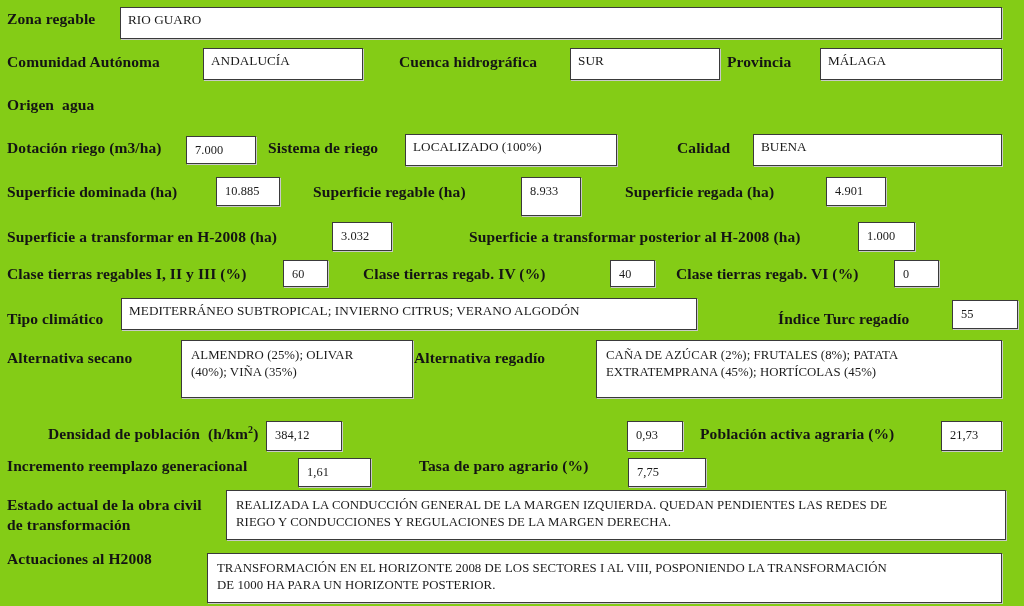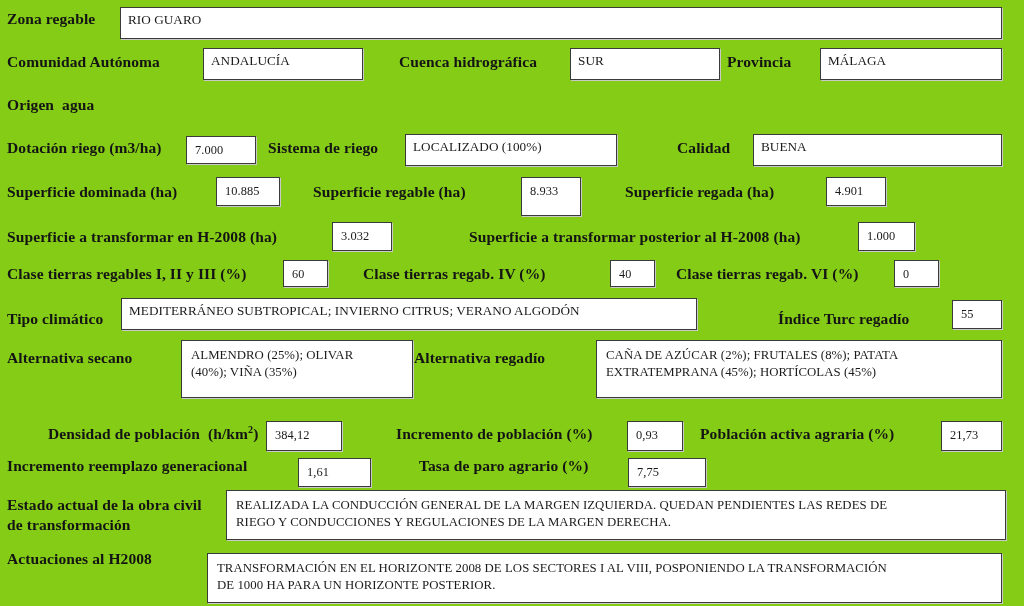--- a/index.html
+++ b/index.html
@@ -149,42 +149,41 @@
   <div class="box num tiny" style="left:894px; top:260px; width:45px; height:27px;">
     <span class="val">0</span>
   </div>
 
   <div class="lbl" style="left:7px; top:309px;">Tipo climático</div>
   <div class="box" style="left:121px; top:298px; width:576px; height:32px;">
     <span class="val">MEDITERRÁNEO SUBTROPICAL; INVIERNO CITRUS; VERANO ALGODÓN</span>
   </div>
 
   <div class="lbl" style="left:778px; top:309px;">Índice Turc regadío</div>
-  <div class="box num" style="left:952px; top:300px; width:50px; height:29px;">
+  <div class="box num" style="left:952px; top:300px; width:66px; height:29px;">
     <span class="val">55</span>
   </div>
 
   <div class="lbl" style="left:7px; top:348px;">Alternativa secano</div>
   <div class="box para" style="left:173px; top:340px; width:232px; height:58px;margin-left:8px;">
     <span class="val">ALMENDRO (25%); OLIVAR
 (40%); VIÑA  (35%)</span>
   </div>
 
   <div class="lbl" style="left:414px; top:348px;">Alternativa regadío</div>
   <div class="box para" style="left:596px; top:340px; width:406px; height:58px;">
     <span class="val">CAÑA DE AZÚCAR (2%); FRUTALES (8%); PATATA
 EXTRATEMPRANA (45%); HORTÍCOLAS (45%)</span>
   </div>
 
   <div class="lbl" style="left:7px; top:424px;margin-left:41px;"><span>Densidad de población  (h/km</span><span class="sup">2</span><span>)</span></div>
   <div class="box num" style="left:266px; top:421px; width:76px; height:30px;">
     <span class="val">384,12</span>
   </div>
 
-  <div class="lbl" style="left:396px; top:424px;">Incremento de población (%)</div>
   <div class="box num" style="left:627px; top:421px; width:56px; height:30px;">
     <span class="val">0,93</span>
   </div>
 
   <div class="lbl" style="left:700px; top:424px;">Población activa agraria (%)</div>
   <div class="box num" style="left:941px; top:421px; width:61px; height:30px;">
     <span class="val">21,73</span>
   </div>
 
   <div class="lbl" style="left:7px; top:456px;">Incremento reemplazo generacional</div>

